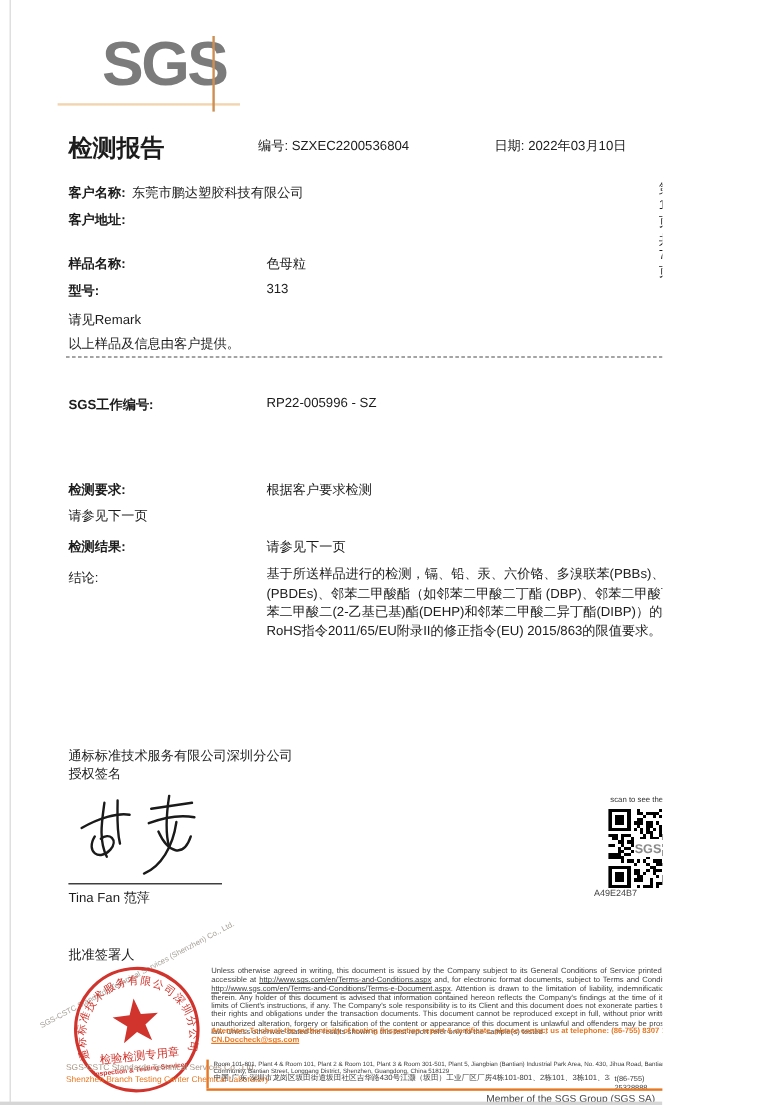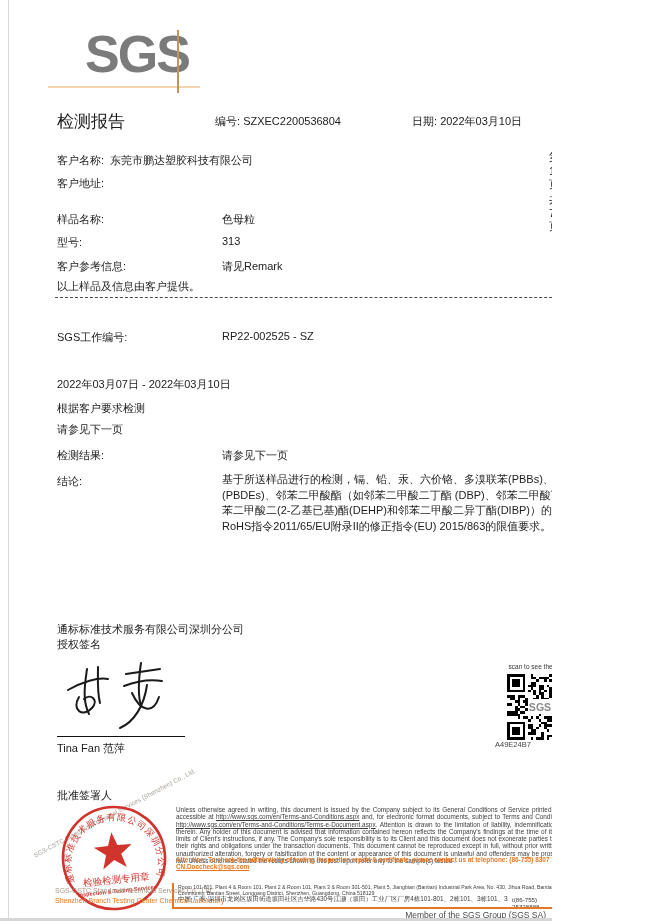--- a/index.html
+++ b/index.html
@@ -8,28 +8,28 @@
   .page { position:relative; width:552px; height:921px; background:#ffffff; overflow:hidden; }
   .page-edge-left { position:absolute; left:8px; top:0; bottom:0; width:1px; background:#d8d8d8; }
   .page-edge-bottom { position:absolute; left:0; right:0; bottom:0; height:3px; background:#d6d6d6; }
 
   
   .logo-text { position:absolute; left:85px; top:28px; font-size:52px; font-weight:bold; color:#7b7b7b; letter-spacing:-2px; line-height:1; }
   .logo-hline { position:absolute; left:48px; top:86px; width:152px; height:2px; background:#f2d4ae; }
   .logo-vline { position:absolute; left:177px; top:30px; width:2px; height:63px; background:#cd9052; }
 
   
-  .doc-title { position:absolute; left:57px; top:110px; font-size:17px; font-weight:normal; }
+  .doc-title { position:absolute; left:57px; top:110px; font-size:20px; font-weight:bold; }
   .meta { position:absolute; top:114px; font-size:11px; }
   .meta-no { left:215px; }
   .meta-date { left:412px; }
   .meta-page { left:549px;margin-top:36px; }
 
   .kv { position:absolute; left:57px; font-size:11px; display:flex; }
-  .kv .lbl { flex:0 0 auto; }
+  .kv .lbl { flex:0 0 auto;font-weight:bold; }
   .grpA .lbl { width:53px; }
   .grpB .lbl { width:165px; }
   .plain { position:absolute; left:57px; font-size:11px; }
 
   .dashline { position:absolute; left:55px; top:297px; width:592px; border-top:1px dashed #4a4a4a; }
 
   .conclusion-lbl { position:absolute; left:57px; top:474px; font-size:11px; }
   .conclusion-val { position:absolute; left:222px; top:472px; width:424px; font-size:11px; line-height:15.5px; }
 
   
@@ -95,35 +95,34 @@
   </div>
   <div class="kv grpB" style="top:212px">
     <span class="lbl">样品名称:</span>
     <span class="val">色母粒</span>
   </div>
   <div class="kv grpB" style="top:235px">
     <span class="lbl">型号:</span>
     <span class="val">313</span>
   </div>
   <div class="kv grpB" style="top:259px">
-    <span class="lbl">客户参考信息:</span>
     <span class="val">请见Remark</span>
   </div>
   <div class="plain" style="top:279px">以上样品及信息由客户提供。</div>
 
   <div class="dashline"></div>
 
   <div class="kv grpB" style="top:330px">
     <span class="lbl">SGS工作编号:</span>
-    <span class="val">RP22-002525 - SZ</span>
+    <span class="val">RP22-005996 - SZ</span>
   </div>
   <div class="kv grpB" style="top:377px">
-    <span class="val">2022年03月07日 - 2022年03月10日</span>
   </div>
   <div class="kv grpB" style="top:401px">
+    <span class="lbl">检测要求:</span>
     <span class="val">根据客户要求检测</span>
   </div>
   <div class="kv grpB" style="top:422px">
     <span class="val">请参见下一页</span>
   </div>
   <div class="kv grpB" style="top:448px">
     <span class="lbl">检测结果:</span>
     <span class="val">请参见下一页</span>
   </div>
   <div class="conclusion-lbl">结论:</div>

